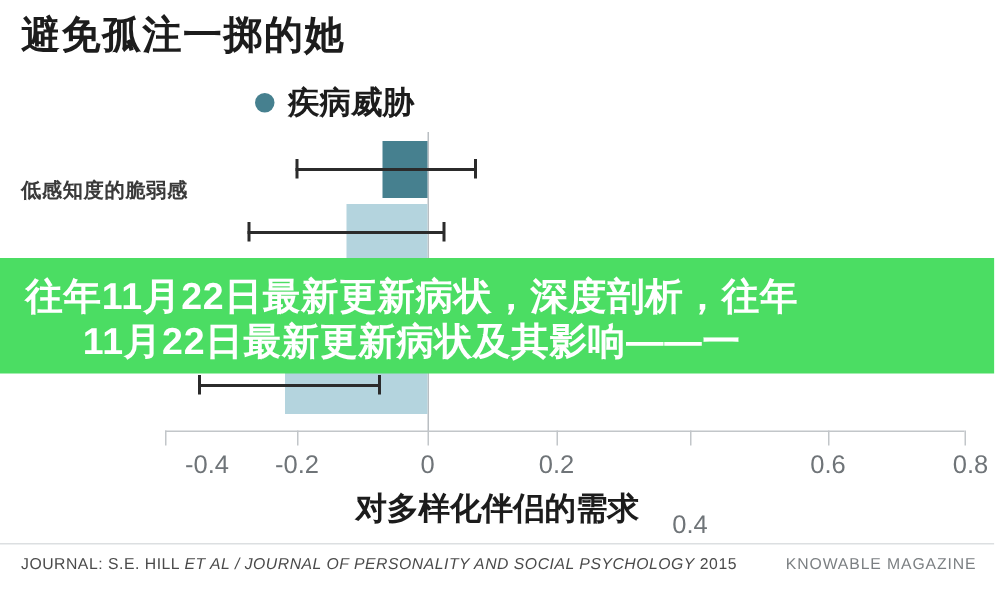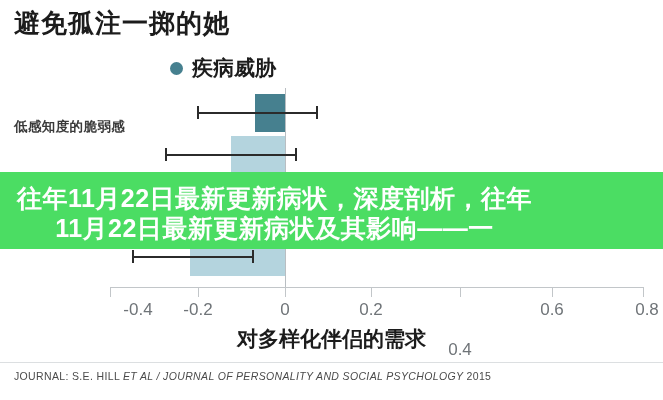--- a/index.html
+++ b/index.html
@@ -248,17 +248,18 @@
   <div class="xticklabel" style="left:285px;">0</div>
   <div class="xticklabel" style="left:371px;">0.2</div>
   <div class="xticklabel" style="left:460px;margin-top:40px;">0.4</div>
   <div class="xticklabel" style="left:552px;">0.6</div>
   <div class="xticklabel" style="left:647px;">0.8</div>
 
   <div class="xaxis-title">对多样化伴侣的需求</div>
 
   <div class="footer-rule"></div>
   <div class="source"><span>JOURNAL: S.E. HILL </span><em>ET AL / JOURNAL OF PERSONALITY AND SOCIAL PSYCHOLOGY</em><span> 2015</span></div>
+  <div class="brand">KNOWABLE MAGAZINE</div>
 
   <div class="overlay-band"></div>
   <div class="overlay-text">往年11月22日最新更新病状，深度剖析，往年11月22日最新更新病状及其影响——一</div>
 
 </div>
 
 </body></html>

